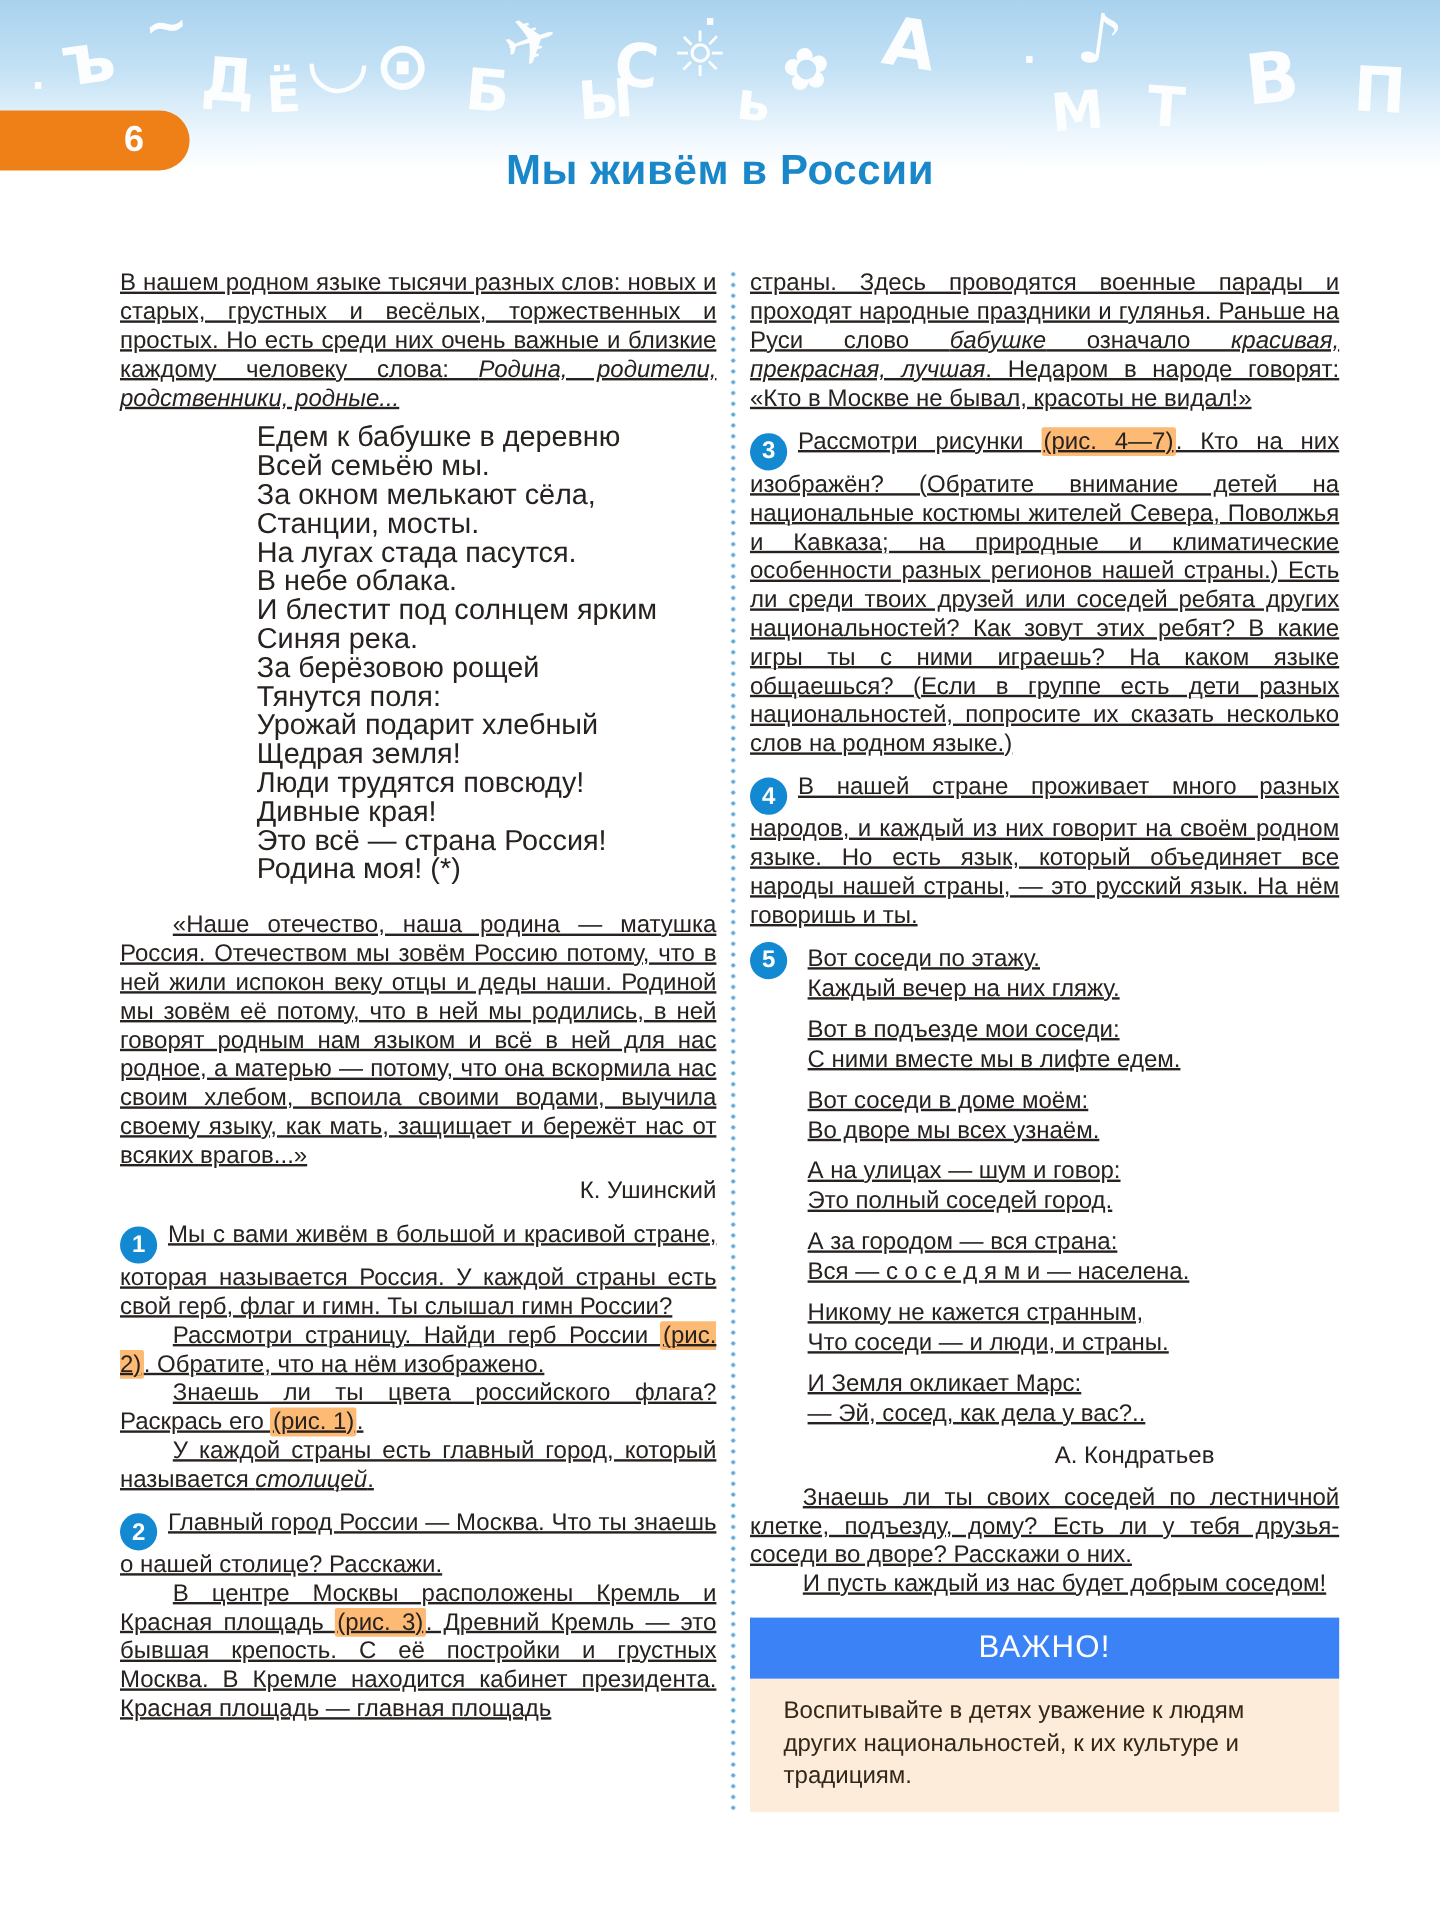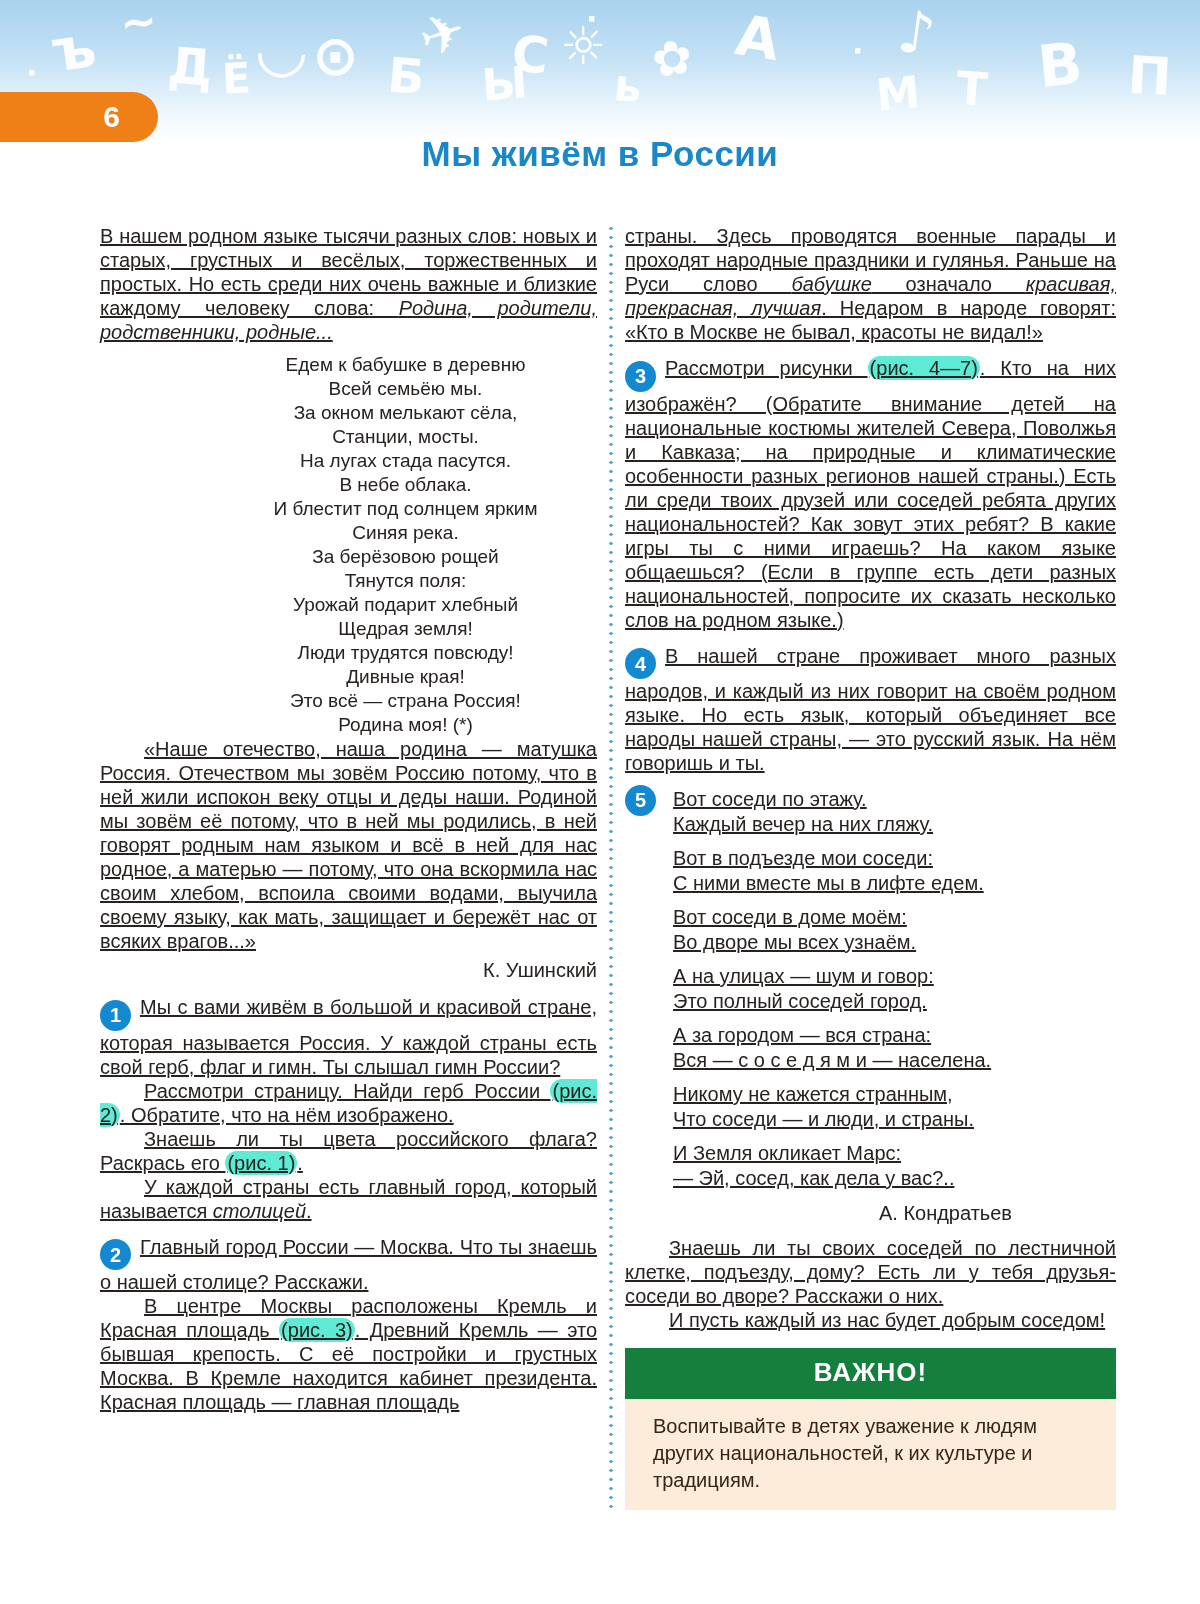--- a/index.html
+++ b/index.html
@@ -43,45 +43,44 @@
 
   .page-tab {
     position:absolute; top:92px; left:0; width:158px; height:50px;
     background:#ef8018; border-radius:0 26px 26px 0; z-index:3;
     display:flex; align-items:center; justify-content:flex-end;
     padding-right:38px; box-sizing:border-box;
     color:#ffffff; font-size:30px; font-weight:bold;
   }
 
   .title {
-    position:absolute; top:134px; left:0; width:100%; margin:0;
+    position:absolute; top:122px; left:0; width:100%; margin:0;
     text-align:center; font-size:35px; font-weight:bold; color:#1a87c8;
     letter-spacing:.5px; z-index:2;
   }
 
   
   .columns { position:absolute; top:224px; left:100px; width:1016px; display:flex; }
   .col-left  { width:497px; }
   .col-right { width:491px; }
   .divider {
     width:4px; margin:0 12px; align-self:stretch;
     background-image:radial-gradient(circle,#5fa8d8 1.5px, rgba(95,168,216,0) 1.9px);
     background-size:4px 9px; background-repeat:repeat-y; background-position:center top;
   }
 
   .para { margin:0; font-size:20px; line-height:24px; text-align:justify;text-decoration:underline; }
   .indent { text-indent:44px; }
   .item { margin-top:12px; }
   .it { font-style:italic; }
-  .hl { background:#5eead4; border-radius:12px; padding:1px 2px; }
+  .hl { background:#fdba74; border-radius:2px; padding:1px 2px; }
 
   .poem1 {
-    margin:9px 0 0 114px; font-size:19px; line-height:24px;
+    margin:9px 0 22px 114px; font-size:24px; line-height:24px;
     white-space:pre-line;
-    text-align:center;
   }
   .author {
     text-align:right; font-size:20px;
     line-height:26px; margin:4px 0 8px;
   }
 
   .badge {
     display:inline-flex; align-items:center; justify-content:center;
     width:31px; height:31px; border-radius:50%;
     background:#1389d2; color:#ffffff;
@@ -90,21 +89,21 @@
   }
 
   .task5 { position:relative; margin-top:12px; }
   .badge-abs { position:absolute; left:0; top:-2px; }
   .poem2 { margin-left:48px; font-size:20px; line-height:25px; }
   .stanza { white-space:pre-line; margin-bottom:9px;text-decoration:underline; }
   .author-poem { padding-right:104px; margin:0 0 10px; }
 
   .important { margin-top:16px; }
   .important-header {
-    background:#15803d; color:#ffffff; font-weight:bold; text-align:center;
+    background:#3b82f6; color:#ffffff; font-weight:normal; text-align:center;
     font-size:26px; letter-spacing:1px; padding:9px 0 11px;
   }
   .important-body {
     background:#fcecd9; color:#33271a; font-size:20px; line-height:27px;
     padding:14px 22px 16px 28px; text-align:left;
   }
 </style>
 </head>
 <body>
 

